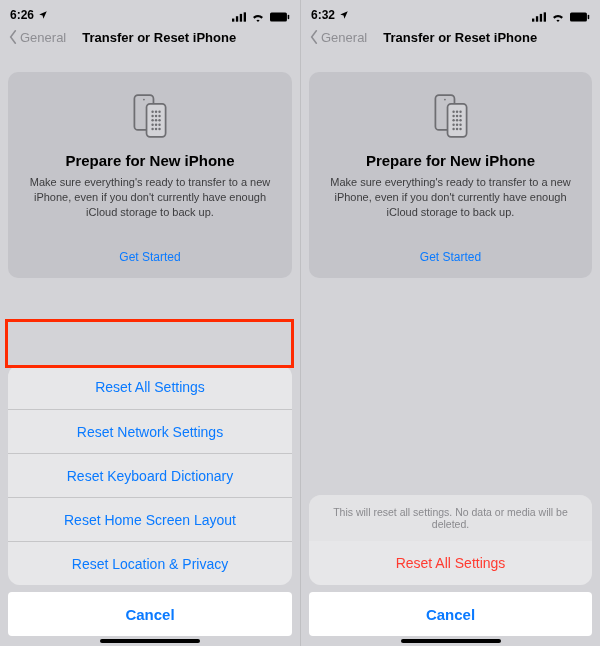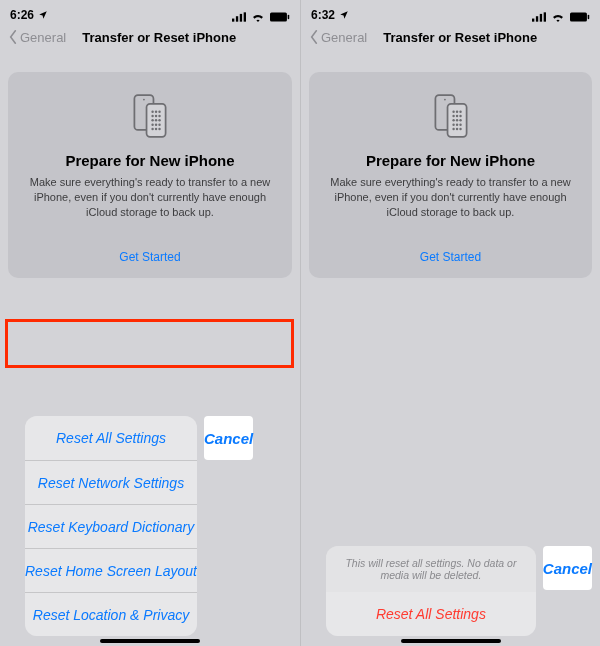--- a/index.html
+++ b/index.html
@@ -53,26 +53,25 @@
     text-align: center;
   }
   .card-icons { display: flex; justify-content: center; margin-bottom: 10px; }
   .card-title { font-size: 15px; font-weight: 700; color: #000; margin-bottom: 6px; }
   .card-body { font-size: 11px; color: #3c3c3e; line-height: 1.35; margin-bottom: 30px; }
   .card-link { font-size: 12px; color: #0a7aff; }
 
   
   .sheet {
     position: absolute;
-    left: 25px; right: 8px;
+    left: 8px; right: 8px;
     bottom: 10px;
     display: flex;
-    flex-direction: row;
+    flex-direction: column;
     gap: 7px;
-    font-style: italic;
   }
   .sheet-group {
     background: #dcdcde;
     border-radius: 12px;
     overflow: hidden;
   }
   .sheet-item {
     height: 44px;
     display: flex;
     align-items: center;

